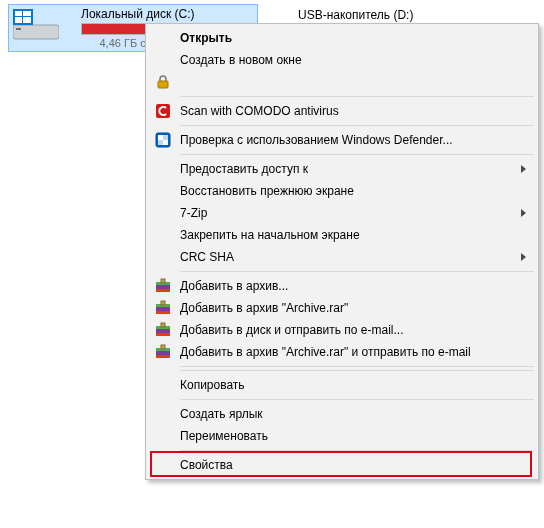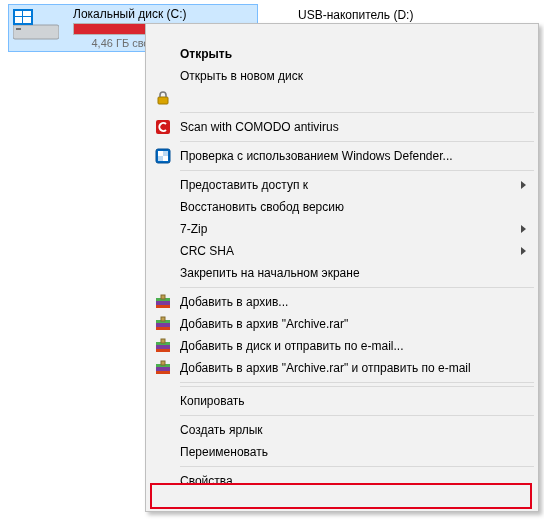--- a/index.html
+++ b/index.html
@@ -15,21 +15,21 @@
 
   
   .drives {
     display: flex;
     gap: 40px;
     padding: 4px 8px;
   }
   .drive {
     display: flex;
     align-items: flex-start;
-    gap: 14px;
+    gap: 22px;
     padding: 2px 4px;
     width: 250px;
   }
   .drive.selected {
     background: #cde8ff;
     border: 1px solid #7abdff;
   }
   .drive-icon {
     width: 46px;
     height: 34px;
@@ -55,21 +55,21 @@
 
   
   .ctxmenu {
     position: absolute;
     left: 145px;
     top: 23px;
     width: 394px;
     background: #f2f2f2;
     border: 1px solid #bfbfbf;
     box-shadow: 3px 3px 4px rgba(0,0,0,0.25);
-    padding: 19px 2px;
+    padding: 3px 2px;
   }
   .mi {
     display: flex;
     align-items: center;
     height: 22px;
     padding: 0 30px 0 32px;
     position: relative;
     color: #000;
     cursor: default;
   }
@@ -137,21 +137,21 @@
     <span class="drive-label">USB-накопитель (D:)</span>
   </div>
 </div>
 
 <div class="ctxmenu">
 
   <div class="mi bold">
     <span>Открыть</span>
   </div>
   <div class="mi">
-    <span>Открыть в новом диск</span>
+    <span>Создать в новом окне</span>
   </div>
   <div class="mi">
     <span class="mi-icon">
       <svg viewBox="0 0 16 16" width="16" height="16">
         <rect x="3" y="7" width="10" height="7" rx="1" fill="#d9a400" stroke="#a07800"></rect>
         <path d="M5 7 V5 a3 3 0 0 1 6 0 V7" fill="none" stroke="#7a7a7a" stroke-width="1.6"></path>
       </svg>
     </span>
   </div>
 
@@ -182,33 +182,33 @@
     <span>Проверка с использованием Windows Defender...</span>
   </div>
 
   <div class="sep"></div>
 
   <div class="mi">
     <span>Предоставить доступ к</span>
     <span class="arrow"></span>
   </div>
   <div class="mi">
-    <span>Восстановить свобод версию</span>
+    <span>Восстановить прежнюю экране</span>
   </div>
   <div class="mi">
     <span>7-Zip</span>
     <span class="arrow"></span>
   </div>
   <div class="mi">
+    <span>Закрепить на начальном экране</span>
+  </div>
+  <div class="mi">
     <span>CRC SHA</span>
     <span class="arrow"></span>
   </div>
-  <div class="mi">
-    <span>Закрепить на начальном экране</span>
-  </div>
 
   <div class="sep"></div>
 
   <div class="mi">
     <span class="mi-icon">
       <svg viewBox="0 0 16 16" width="16" height="16">
           <rect x="1" y="4" width="14" height="10" fill="#7b3c9e"></rect>
           <rect x="1" y="4" width="14" height="3" fill="#4caf50"></rect>
           <rect x="1" y="11" width="14" height="3" fill="#d84315"></rect>
           <rect x="6" y="1" width="4" height="4" fill="#c0a050" stroke="#816b2d"></rect>

